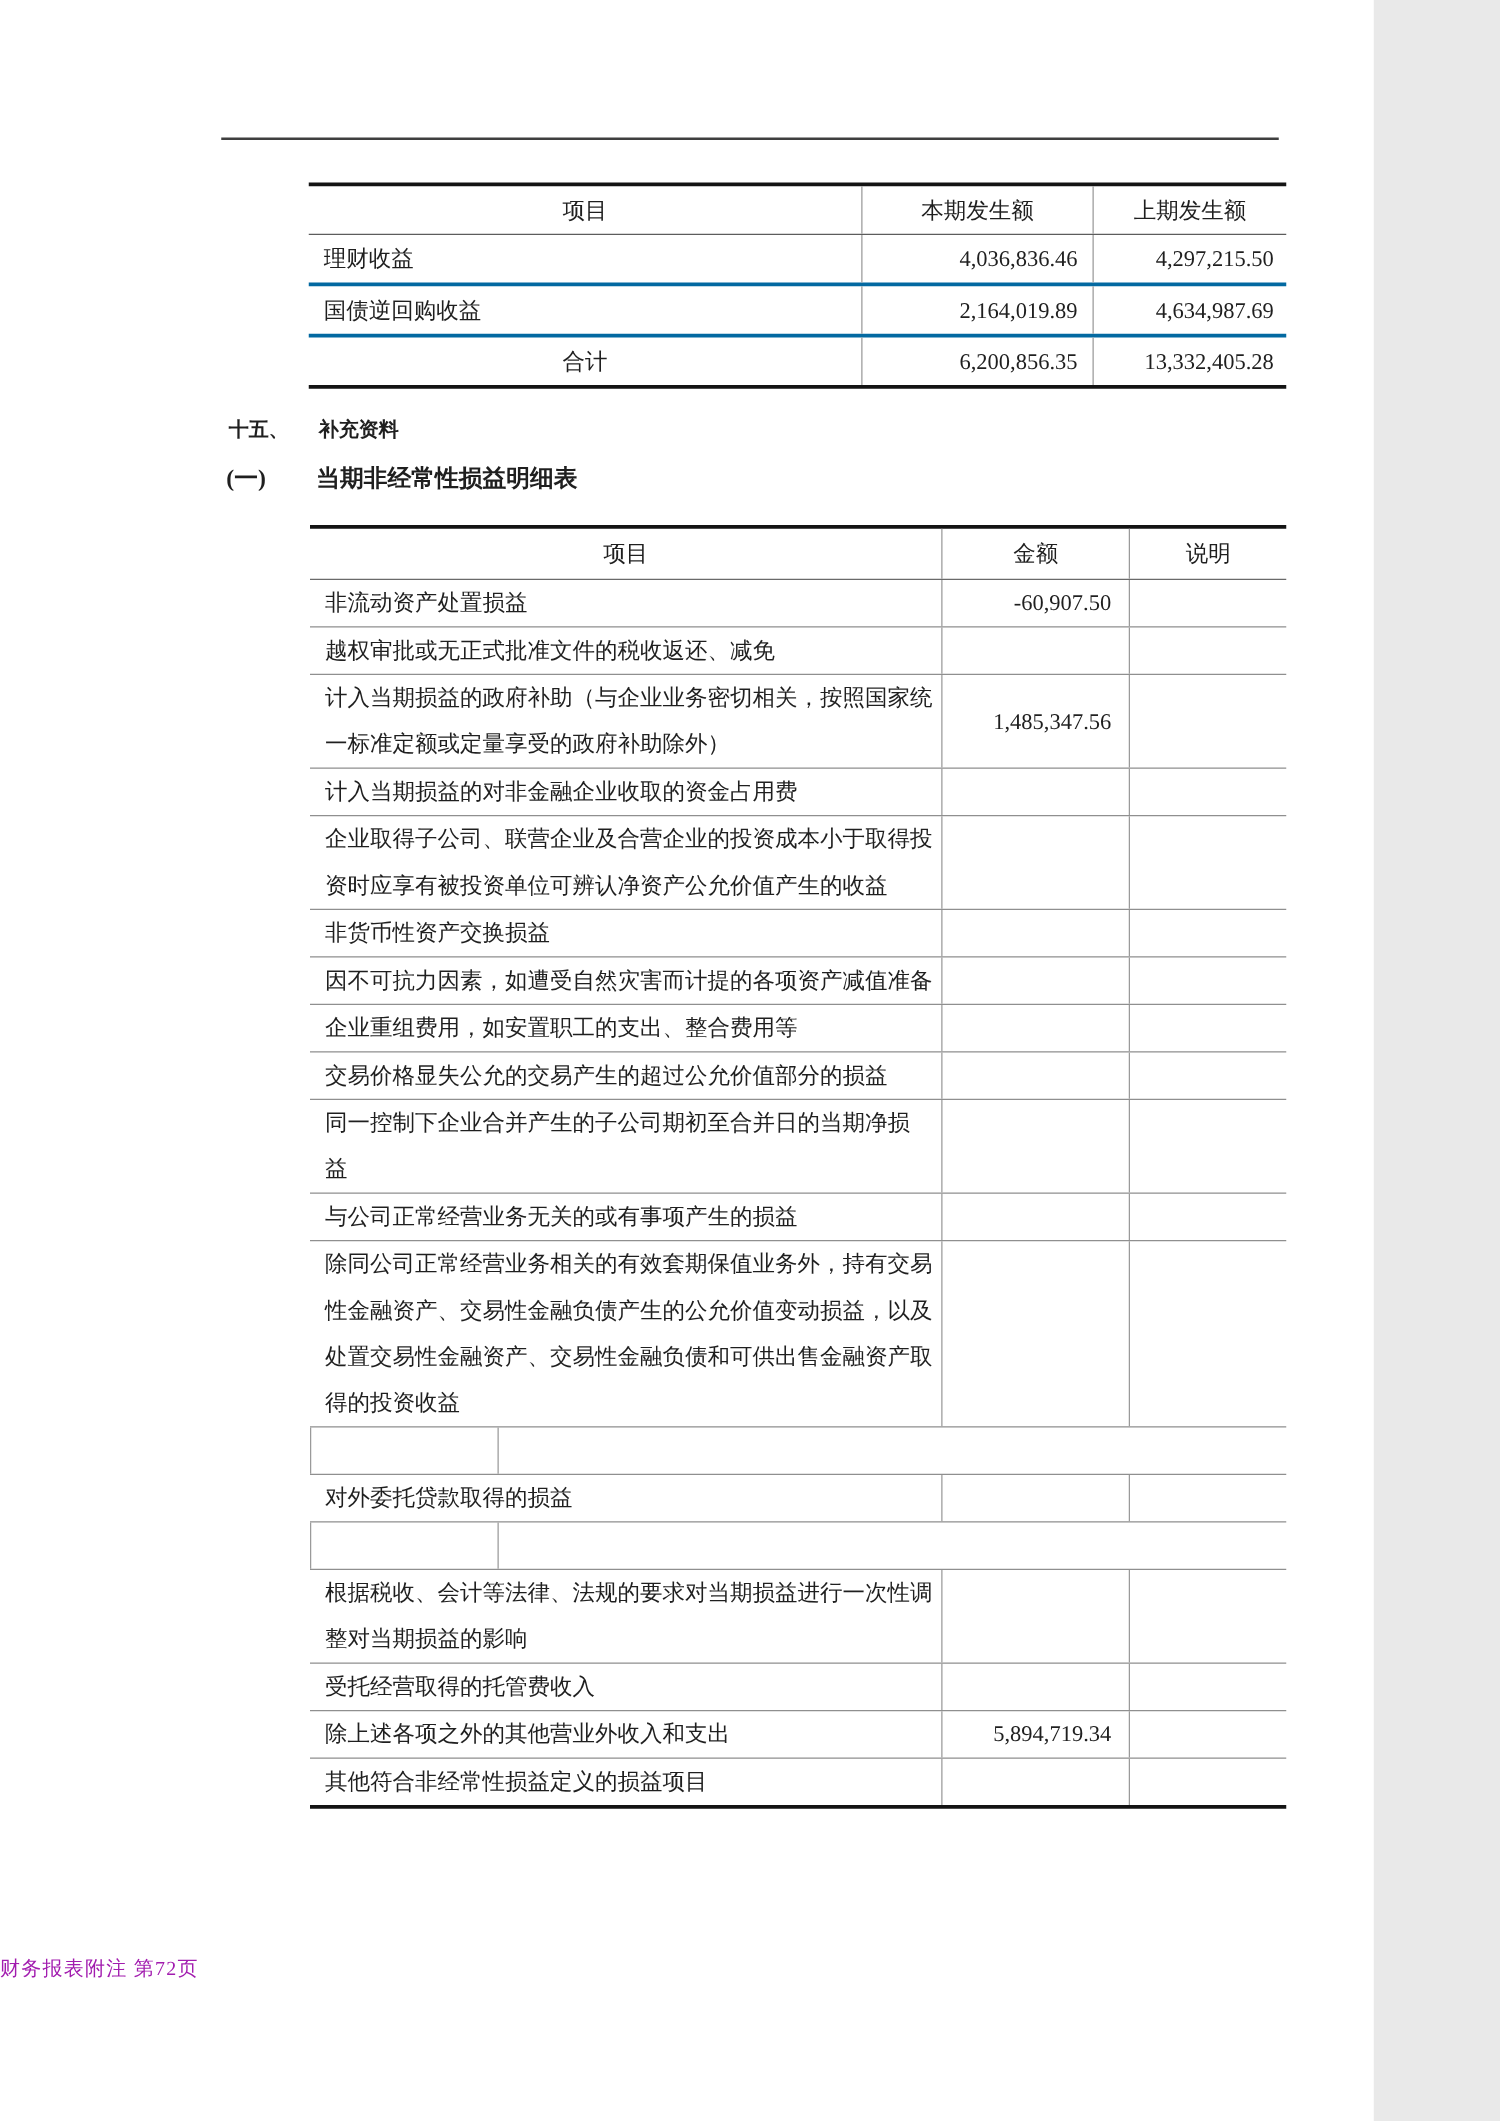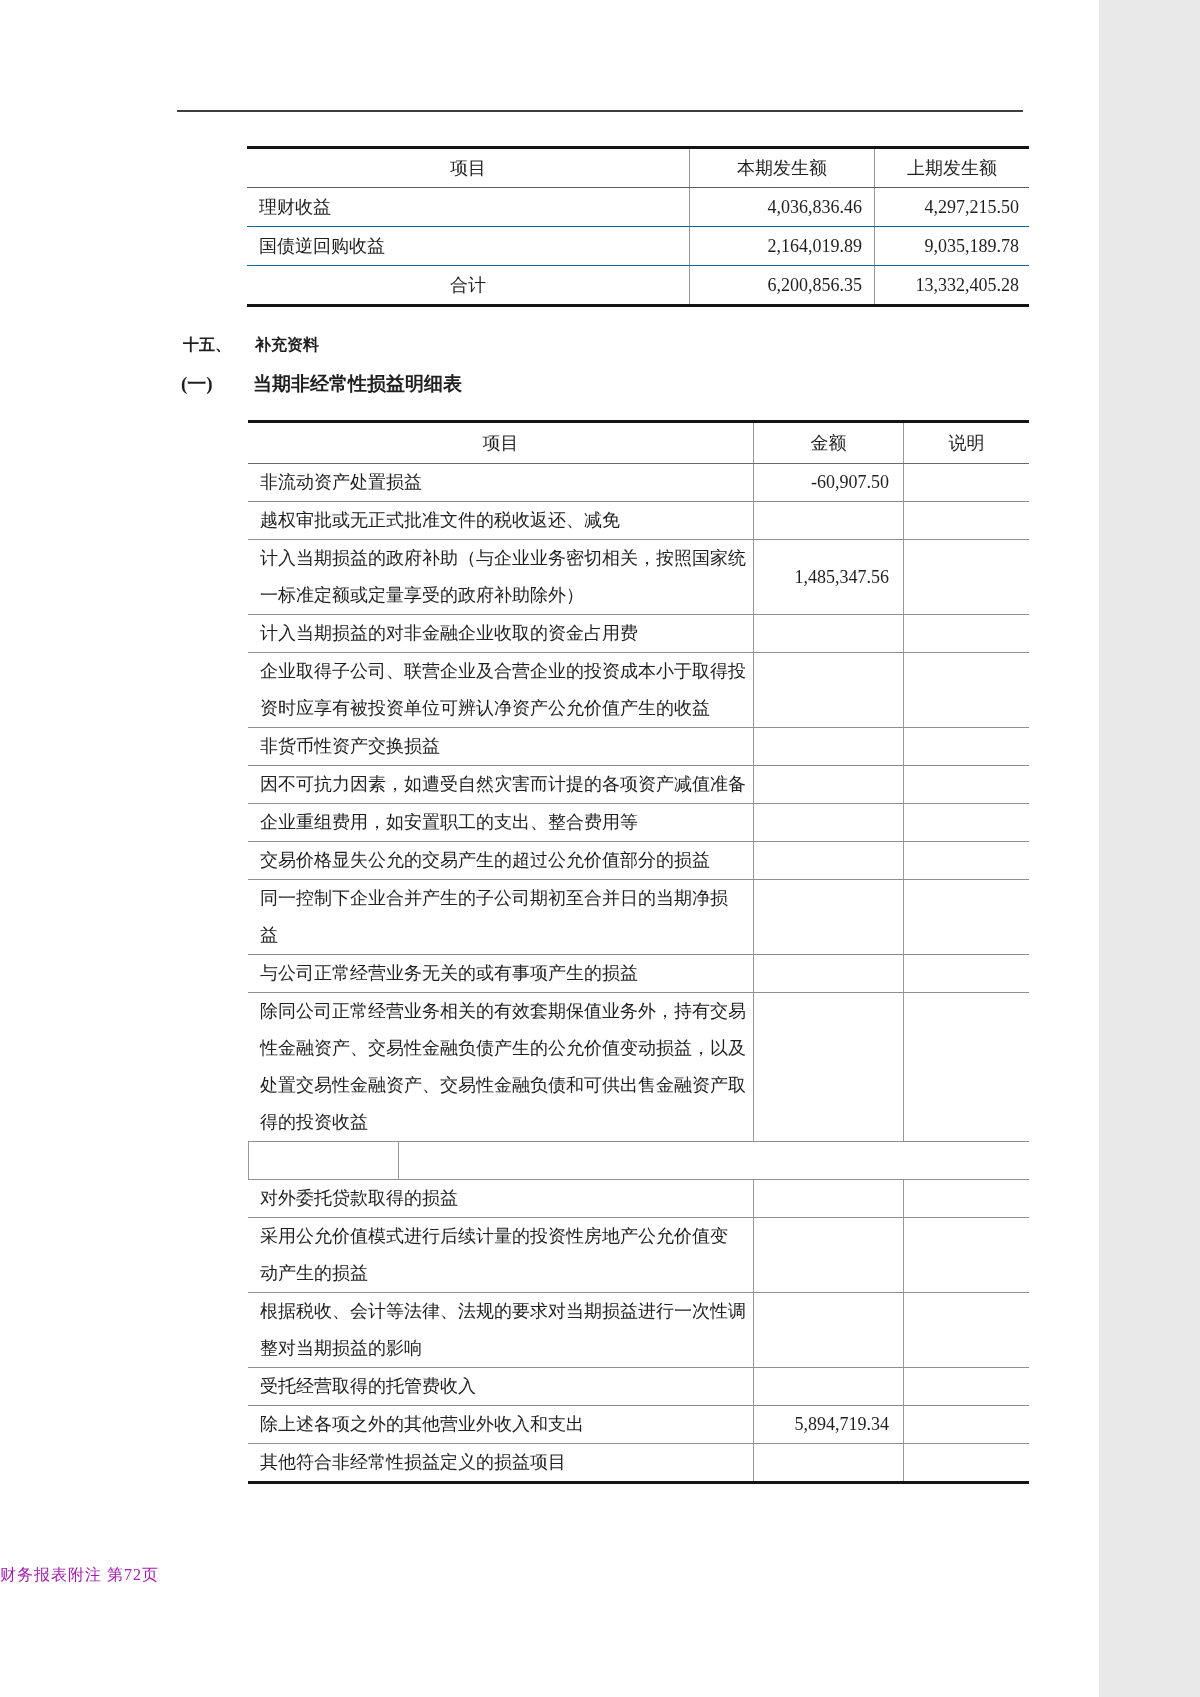--- a/index.html
+++ b/index.html
@@ -24,21 +24,21 @@
     font-size:18px;line-height:37px;
     white-space:pre-wrap;
   }
   .head .cell{justify-content:center;}
   .num{justify-content:flex-end;}
   
   .income{left:247px;top:146px;width:782px;}
   .income .row{min-height:38px;}
   .income .row .cell{line-height:38px;}
   .income .head{border-bottom:1px solid #5c5c5c;}
-  .income .row + .row{border-top:1px solid #0369a1;}
+  .income .row + .row{border-top:3px solid #0369a1;}
   .income .head + .row{border-top:none;}
   .income .c-item{width:442px;padding-left:12px;}
   .income .c-cur{width:185px;border-left:1px solid #9a9a9a;padding-right:12px;}
   .income .c-pri{width:155px;border-left:1px solid #9a9a9a;padding-right:10px;}
   .income .head .c-item,.income .head .c-cur,.income .head .c-pri{padding:0;}
   .income .total .c-item{justify-content:center;padding-left:0;}
   
   .heading{position:absolute;display:flex;font-weight:bold;}
   .sec{left:183px;top:331px;font-size:16px;line-height:28px;}
   .sub{left:181px;top:370px;font-size:19px;line-height:28px;}
@@ -76,21 +76,21 @@
 
       <div class="row">
         <div class="cell c-item">理财收益</div>
         <div class="cell c-cur num">4,036,836.46</div>
         <div class="cell c-pri num">4,297,215.50</div>
       </div>
 
       <div class="row">
         <div class="cell c-item">国债逆回购收益</div>
         <div class="cell c-cur num">2,164,019.89</div>
-        <div class="cell c-pri num">9,035,189.78</div>
+        <div class="cell c-pri num">4,634,987.69</div>
       </div>
 
       <div class="row total">
         <div class="cell c-item">合计</div>
         <div class="cell c-cur num">6,200,856.35</div>
         <div class="cell c-pri num">13,332,405.28</div>
       </div>
 
   </div>
 
@@ -195,22 +195,20 @@
         <div class="cell m-note"></div>
       </div>
 
       <div class="row">
         <div class="cell m-item">对外委托贷款取得的损益</div>
         <div class="cell m-amt num"></div>
         <div class="cell m-note"></div>
       </div>
 
       <div class="row">
-        <div class="cell m-item">采用公允价值模式进行后续计量的投资性房地产公允价值变
-动产生的损益</div>
         <div class="cell m-amt num"></div>
         <div class="cell m-note"></div>
       </div>
 
       <div class="row">
         <div class="cell m-item">根据税收、会计等法律、法规的要求对当期损益进行一次性调
 整对当期损益的影响</div>
         <div class="cell m-amt num"></div>
         <div class="cell m-note"></div>
       </div>

